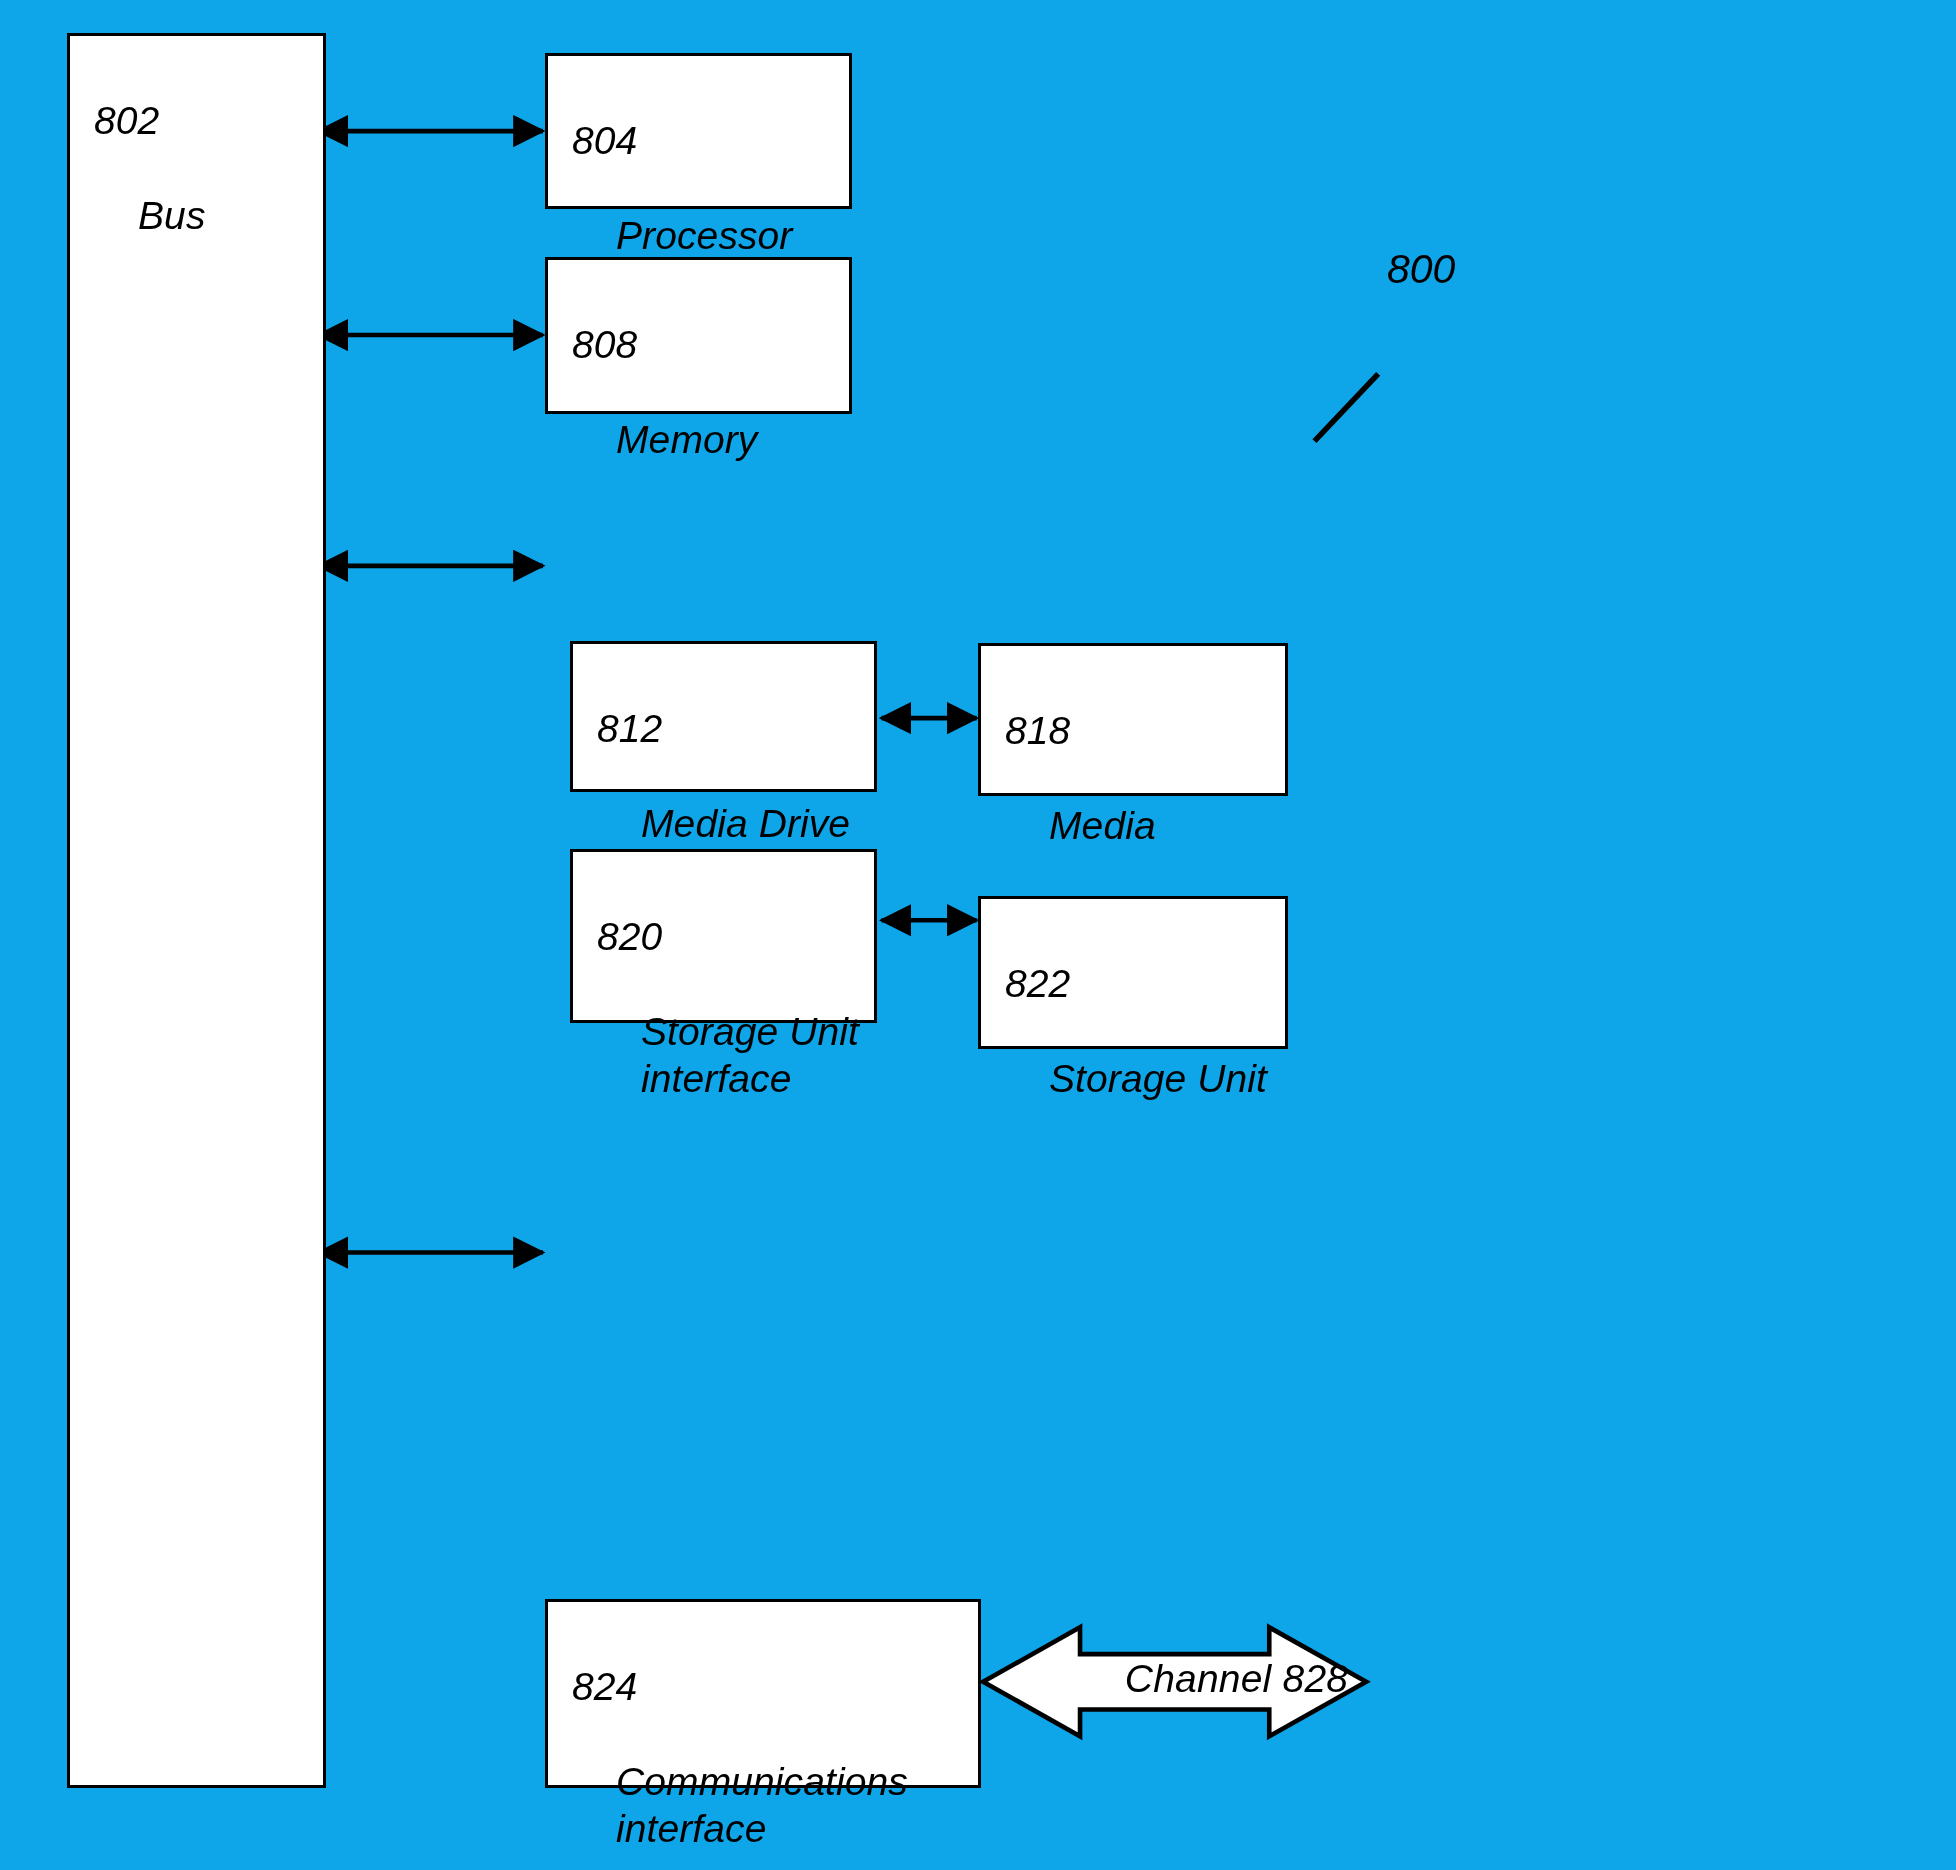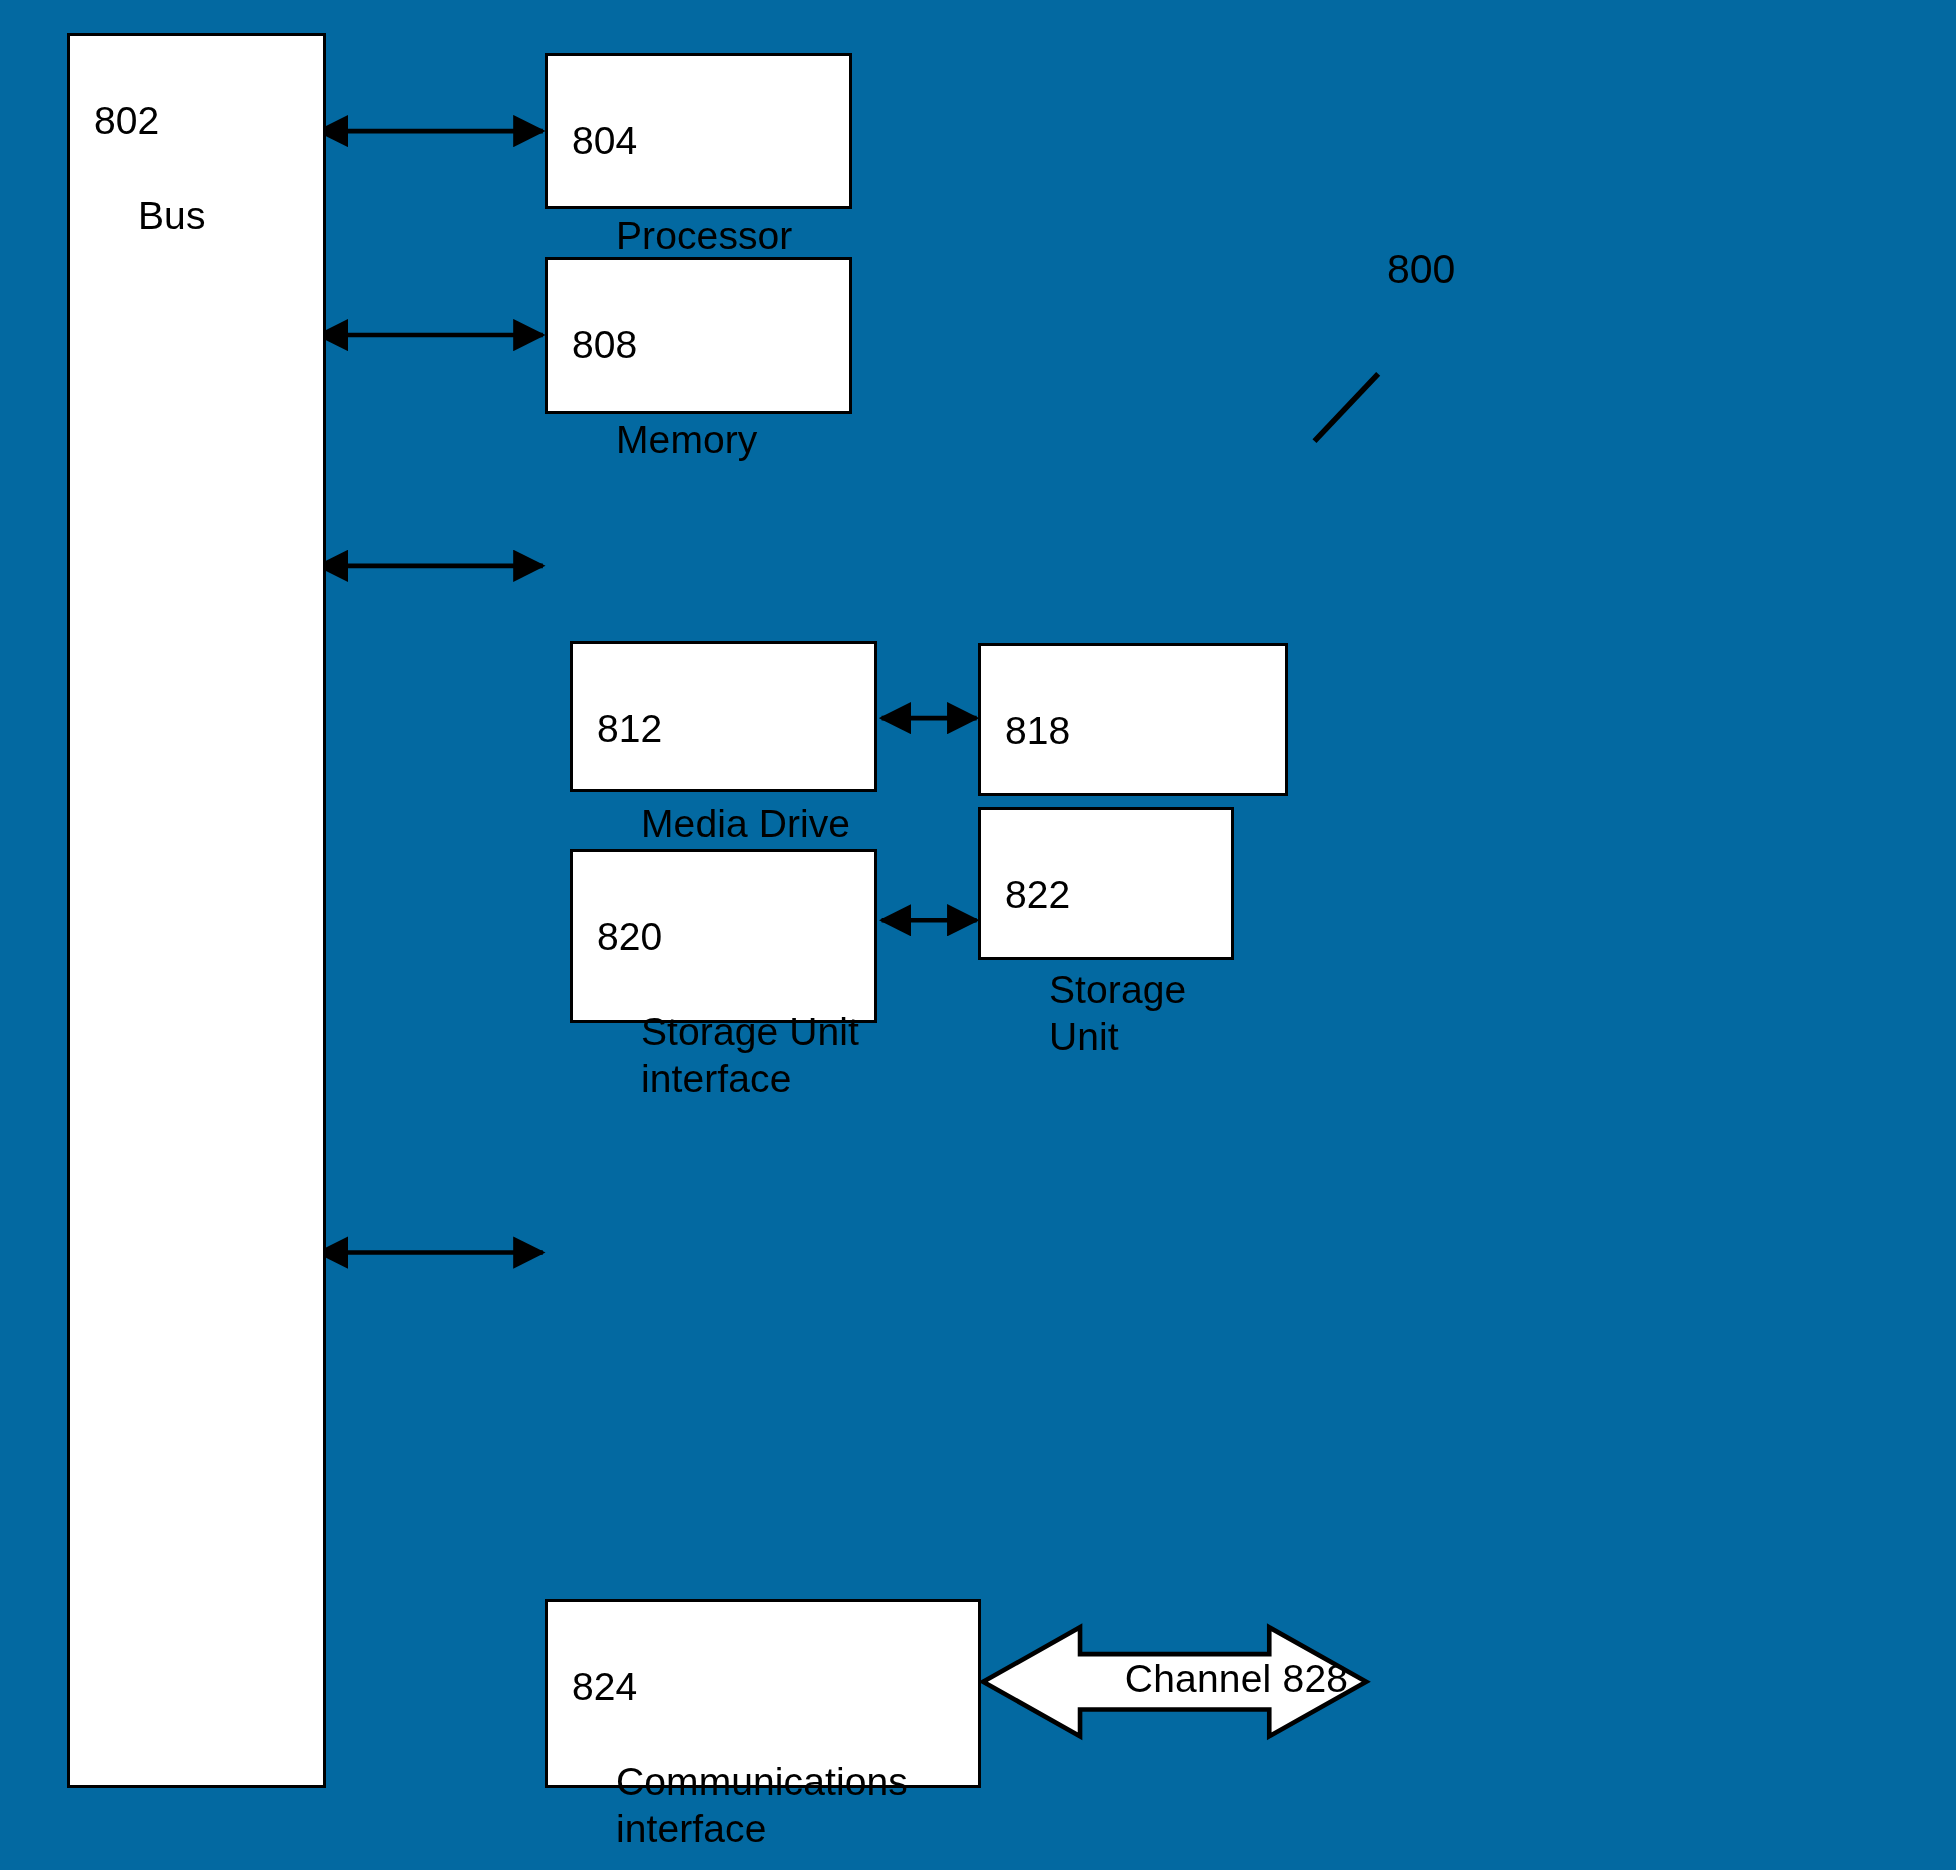--- a/index.html
+++ b/index.html
@@ -9,22 +9,23 @@
     background: #ffffff;
   }
   body {
     font-family: "Liberation Sans", sans-serif;
     color: #000000;
   }
   #figure {
     position: relative;
     width: 1957px;
     height: 1871px;
-    background: #0369a1;
+    background: #0ea5e9;
     overflow: hidden;
+    font-style: italic;
   }
   
   .box {
     position: absolute;
     box-sizing: border-box;
     border: 3.7px solid #000000;
     background: #ffffff;
   }
   .box .lbl {
     position: absolute;
@@ -43,21 +44,21 @@
     margin-left: 44px;
   }
   
   #bus-box        { left: 67px;   top: 33px;   width: 259px;  height: 1755px; }
   #processor-box  { left: 545px;  top: 53px;   width: 307px;  height: 156px; }
   #memory-box     { left: 545px;  top: 257px;  width: 307px;  height: 157px; }
   #storage-box    { left: 545px;  top: 489px;  width: 1228px; height: 1002px; }
   #media-drive-box{ left: 570px;  top: 641px;  width: 307px;  height: 151px; }
   #media-box      { left: 978px; top: 643px;  width: 310px;  height: 153px; }
   #su-iface-box   { left: 570px;  top: 849px;  width: 307px;  height: 174px; }
-  #su-box         { left: 978px; top: 807px;  width: 256px;  height: 153px; }
+  #su-box         { left: 978px; top: 896px;  width: 310px;  height: 153px; }
   #comms-box      { left: 545px;  top: 1599px; width: 436px;  height: 189px; }
 
   
   #storage-box .lbl { top: 16.6px; }
 
   
   #connectors {
     position: absolute;
     left: 0;
     top: 0;

